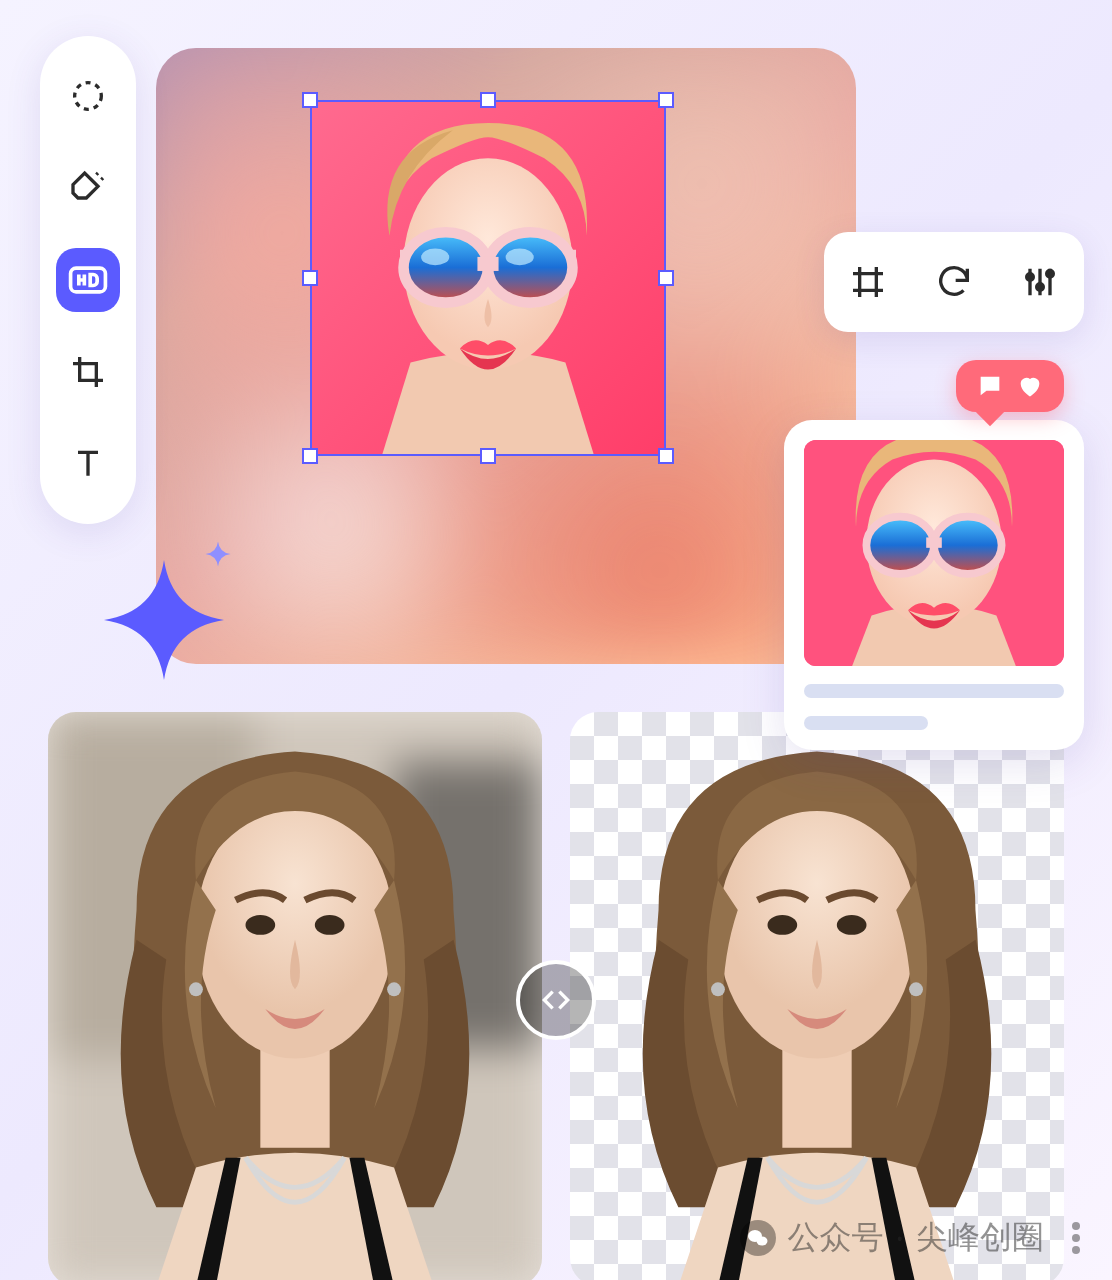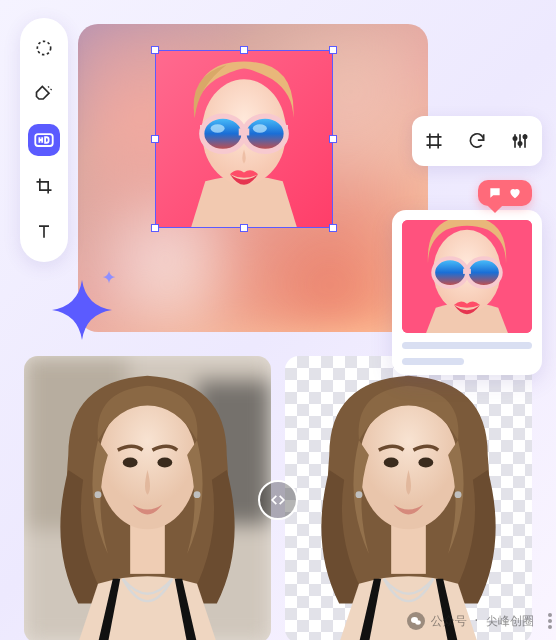--- a/index.html
+++ b/index.html
@@ -204,28 +204,27 @@
   background:rgba(10,10,10,0.3);
   border:2px solid #fff;
   display:flex;align-items:center;justify-content:center;
   color:#fff;
   z-index:12;
 }
 
 
 .watermark {
   position:absolute;
-  bottom:10px; right:4px;
+  bottom:10px; right:16px;
   display:flex;
   align-items:center;
   gap:6px;
   color: rgba(40,40,40,0.5);
-  font-size:12px;
+  font-size:16px;
   z-index:40;
-  font-family:Liberation Mono, monospace;
 }
 .wm-logo { width:18px;height:18px;border-radius:50%;background:rgba(0,0,0,0.35);display:flex;align-items:center;justify-content:center;color:#fff;font-size:10px;}
 .wm-dots { display:flex;flex-direction:column;gap:2px;margin-left:8px}
 .wm-dots span{width:4px;height:4px;border-radius:50%;background:rgba(40,40,40,0.45)}
 
 .panel-blur{position:absolute;inset:0;filter:blur(10px);}
 </style>
 </head>
 <body>
 

